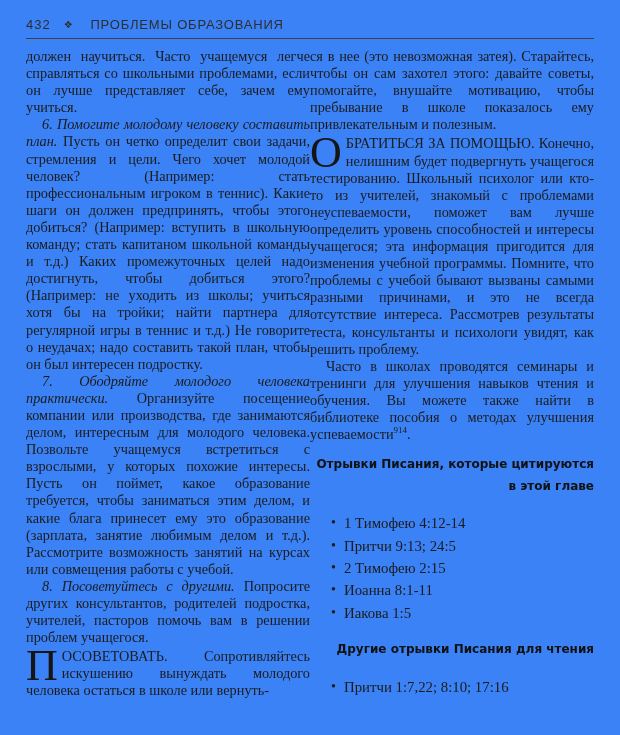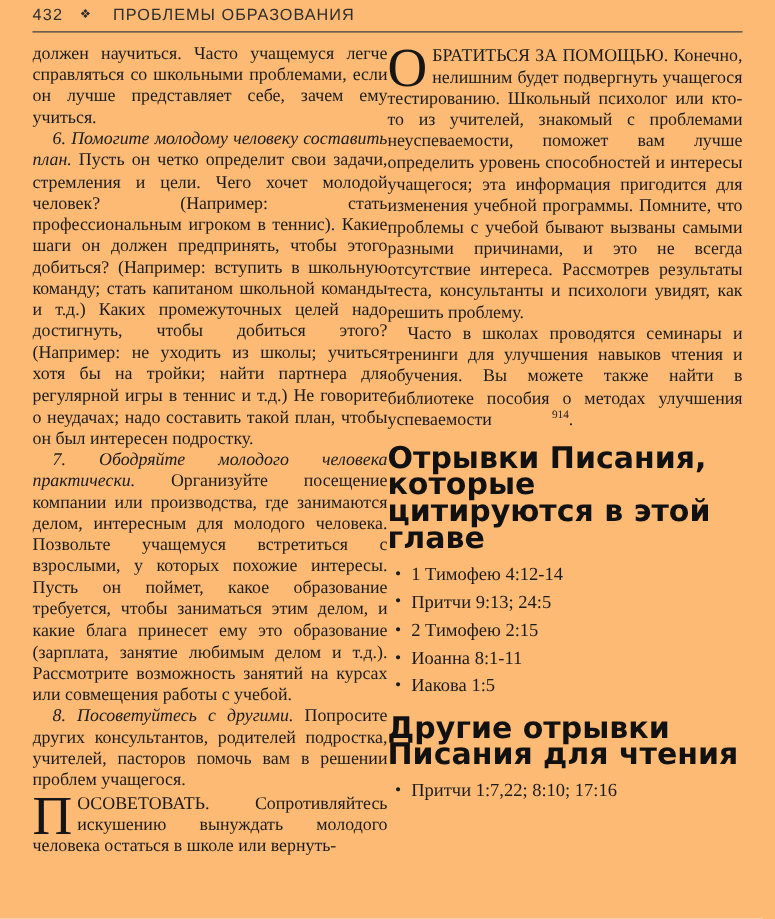--- a/index.html
+++ b/index.html
@@ -5,22 +5,22 @@
   html, body {
     margin: 0;
     padding: 0;
     background: #f1f0ee;
   }
   .page {
     position: relative;
     box-sizing: border-box;
     width: 620px;
     height: 735px;
-    background: #fdba74;
-    padding: 2px 26px 0 26px;
+    background: #3b82f6;
+    padding: 15px 26px 0 26px;
     overflow: hidden;
     color: #1b1b1b;
   }
   
   .running-head {
     display: flex;
     align-items: center;
     font-family: "Liberation Sans", sans-serif;
     font-size: 13px;
     color: #2e2e2e;
@@ -66,37 +66,36 @@
     font-size: 44px;
     line-height: 32px;
     padding: 2px 4px 0 0;
     color: #151515;
   }
   sup.fnote {
     font-size: 9px;
     line-height: 0;
     vertical-align: super;
     letter-spacing: 0;
-    margin-left: 48px;
   }
   
   .sect-heading {
     font-family: "DejaVu Sans", "Liberation Sans", sans-serif;
     font-weight: 700;
-    font-size: 24px;
+    font-size: 12px;
     line-height: 21.5px;
-    text-align: left;
+    text-align: right;
     color: #111;
     margin: 11px 0 7px 0;
   }
   .sect-heading.second { }
   
   ul.scripture-list {
     list-style: none;
-    margin: 0;
+    margin: 15px;
     padding: 0 0 0 4px;
   }
   ul.scripture-list li {
     position: relative;
     padding-left: 15px;
     font-family: "Liberation Serif", "DejaVu Serif", serif;
     font-size: 14.8px;
     line-height: 22.4px;
     color: #1b1b1b;
   }
@@ -124,20 +123,21 @@
 
     <div class="col">
       <p><span>должен научиться. Часто учащемуся легче справляться со школьными проблемами, если он лучше представляет себе, зачем ему учиться.</span></p>
       <p class="indent"><span class="ital">6. Помогите молодому человеку составить план.</span> <span>Пусть он четко определит свои задачи, стремления и цели. Чего хочет молодой человек? (Например: стать профессиональным игроком в теннис). Какие шаги он должен предпринять, чтобы этого добиться? (Например: вступить в школьную команду; стать капитаном школьной команды и т.д.) Каких промежуточных целей надо достигнуть, чтобы добиться этого? (Например: не уходить из школы; учиться хотя бы на тройки; найти партнера для регулярной игры в теннис и т.д.) Не говорите о неудачах; надо составить такой план, чтобы он был интересен подростку.</span></p>
       <p class="indent"><span class="ital">7. Ободряйте молодого человека практически.</span> <span>Организуйте посещение компании или производства, где занимаются делом, интересным для молодого человека. Позвольте учащемуся встретиться с взрослыми, у которых похожие интересы. Пусть он поймет, какое образование требуется, чтобы заниматься этим делом, и какие блага принесет ему это образование (зарплата, занятие любимым делом и т.д.). Рассмотрите возможность занятий на курсах или совмещения работы с учебой.</span></p>
       <p class="indent"><span class="ital">8. Посоветуйтесь с другими.</span> <span>Попросите других консультантов, родителей подростка, учителей, пасторов помочь вам в решении проблем учащегося.</span></p>
       <p class="dropcap-para"><span class="dropcap">П</span><span>ОСОВЕТОВАТЬ.</span> <span>Сопротивляйтесь искушению вынуждать молодого человека остаться в школе или вернуть-</span></p>
     </div>
 
     <div class="col">
+      <p><span>ся в нее (это невозможная затея). Старайтесь, чтобы он сам захотел этого: давайте советы, помогайте, внушайте мотивацию, чтобы пребывание в школе показалось ему привлекательным и полезным.</span></p>
       <p class="dropcap-para"><span class="dropcap">О</span><span>БРАТИТЬСЯ ЗА ПОМОЩЬЮ.</span> <span>Конечно, нелишним будет подвергнуть учащегося тестированию. Школьный психолог или кто-то из учителей, знакомый с проблемами неуспеваемости, поможет вам лучше определить уровень способностей и интересы учащегося; эта информация пригодится для изменения учебной программы. Помните, что проблемы с учебой бывают вызваны самыми разными причинами, и это не всегда отсутствие интереса. Рассмотрев результаты теста, консультанты и психологи увидят, как решить проблему.</span></p>
       <p class="indent"><span>Часто в школах проводятся семинары и тренинги для улучшения навыков чтения и обучения. Вы можете также найти в библиотеке пособия о методах улучшения успеваемости</span><sup class="fnote">914</sup><span>.</span></p>
 
       <div class="sect-heading">Отрывки Писания, которые цитируются в этой главе</div>
       <ul class="scripture-list">
         <li>1 Тимофею 4:12-14</li>
         <li>Притчи 9:13; 24:5</li>
         <li>2 Тимофею 2:15</li>
         <li>Иоанна 8:1-11</li>
         <li>Иакова 1:5</li>

